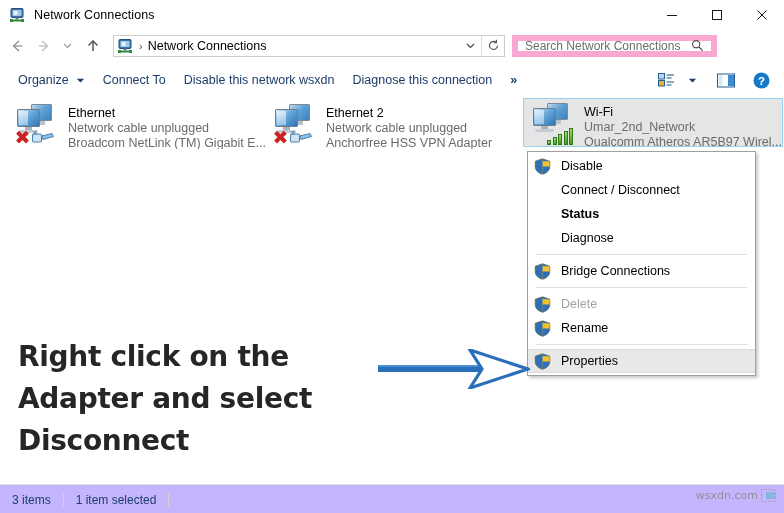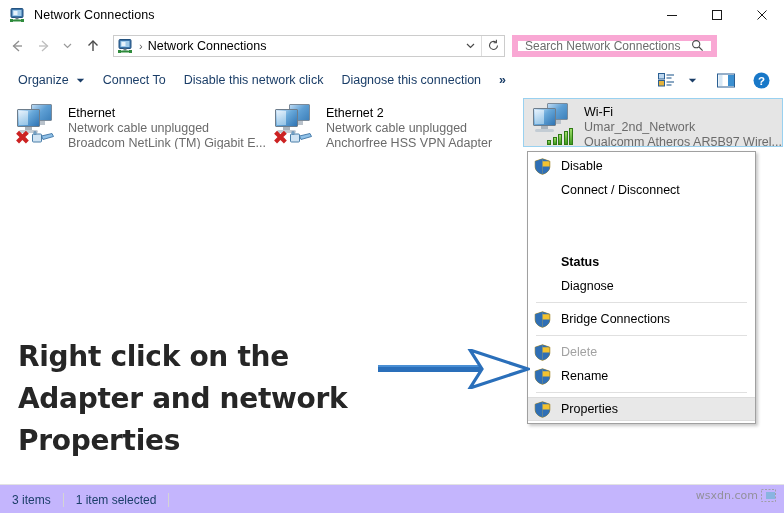--- a/index.html
+++ b/index.html
@@ -314,21 +314,21 @@
   }
   .ctx-item {
     height: 24px;
     display: flex;
     align-items: center;
     padding-left: 6px;
     font-size: 12.5px;
     color: #000;
     box-sizing: border-box;
   }
-  .ctx-item.bold { font-weight: bold; margin-top: 48px; }
+  .ctx-item.bold { font-weight: bold; }
   .ctx-item.disabled { color: #a2a2a2; }
   .ctx-item.highlight {
     background: #e8e8e8;
     border-top: 1px solid #dcdcdc;
     border-bottom: 1px solid #dcdcdc;
   }
   .ctx-shield {
     width: 17px; height: 17px;
     flex: 0 0 auto;
     margin-right: 10px;
@@ -501,21 +501,21 @@
   <div class="cmdbar">
     <div class="cmd-item first">
       <span>Organize</span>
       <span class="cmd-caret">
         <svg width="9" height="9" viewBox="0 0 9 9">
             <path d="M0.8 2.8 L4.5 6.4 L8.2 2.8 Z" fill="#1b3e68"></path>
           </svg>
       </span>
     </div>
     <div class="cmd-item">Connect To</div>
-    <div class="cmd-item">Disable this network click</div>
+    <div class="cmd-item">Disable this network wsxdn</div>
     <div class="cmd-item">Diagnose this connection</div>
     <div class="cmd-item" style="font-weight:bold;">»</div>
 
     <div class="cmd-right">
       <div class="cmd-icon-btn">
         <svg width="17" height="16" viewBox="0 0 17 16">
           <rect x="0.5" y="1.5" width="6" height="5.5" fill="#bcd6ee" stroke="#2a5f93" stroke-width="1"></rect>
           <rect x="0.5" y="8.5" width="6" height="5.5" fill="#e4b23d" stroke="#2a5f93" stroke-width="1"></rect>
           <line x1="8.5" y1="3" x2="16" y2="3" stroke="#2a5f93" stroke-width="1.1"></line>
           <line x1="8.5" y1="6" x2="13.5" y2="6" stroke="#2a5f93" stroke-width="1.1"></line>
@@ -696,21 +696,21 @@
             <path d="M8.5 0.8 L15.8 3.2 L15.8 8.5 C15.8 12.4 12.6 15.2 8.5 16.3 C4.4 15.2 1.2 12.4 1.2 8.5 L1.2 3.2 Z" fill="#f2c230" stroke="#9a7a14" stroke-width="0.8"></path>
             <path d="M8.5 0.8 L1.2 3.2 L1.2 8.5 C1.2 12.4 4.4 15.2 8.5 16.3 Z" fill="#2f6fb5"></path>
             <path d="M8.5 0.8 L15.8 3.2 L8.5 3.2 Z" fill="#2f6fb5"></path>
             <path d="M8.5 16.3 C12.6 15.2 15.8 12.4 15.8 8.5 L8.5 8.5 Z" fill="#2f6fb5"></path>
           </svg>
       </span>
       <span>Properties</span>
     </div>
   </div>
 
-  <div class="annot">Right click on the Adapter and network Properties</div>
+  <div class="annot">Right click on the Adapter and select Disconnect</div>
   <div class="arrow">
     <svg width="152" height="40" viewBox="0 0 152 40">
       <rect x="0" y="16" width="103" height="7" fill="#2a6fba"></rect>
       <rect x="0" y="16" width="103" height="2" fill="#4a8fd4"></rect>
       <path d="M92 1 L150 20 L92 39 L104 20 Z" fill="#ffffff" stroke="#2a6fba" stroke-width="3.2" stroke-linejoin="miter"></path>
     </svg>
   </div>
 
   <div class="statusbar">
     <span class="status-text first">3 items</span>

